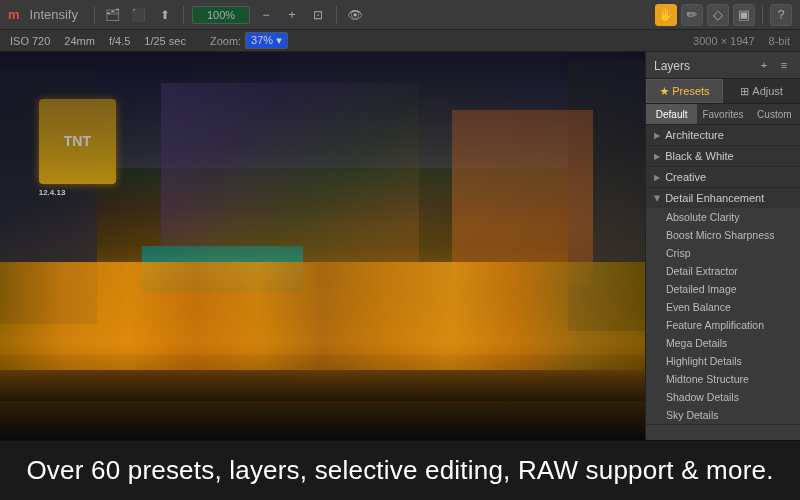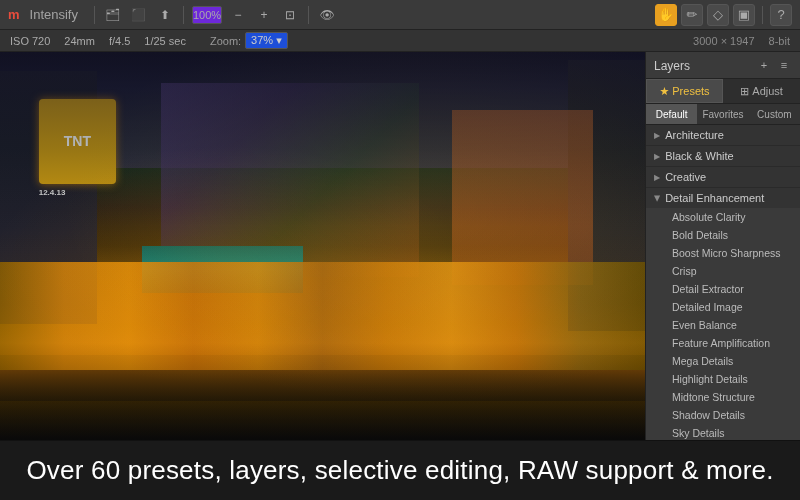--- a/index.html
+++ b/index.html
@@ -48,22 +48,22 @@
     }
     .toolbar-sep {
       width: 1px;
       height: 18px;
       background: #555;
       margin: 0 2px;
     }
     .zoom-info {
       color: #aaa;
       font-size: 11px;
-      background: #6d28d9;
-      padding: 2px 0;
+      background: #14532d;
+      padding: 2px 14px;
       border-radius: 2px;
       border: 1px solid #555;
     }
     .toolbar-spacer { flex: 1; }
     .right-icons {
       display: flex;
       align-items: center;
       gap: 4px;
     }
     .right-icon {
@@ -295,21 +295,21 @@
       cursor: pointer;
       background: #333;
       color: #ccc;
       font-size: 11px;
       gap: 5px;
     }
     .chevron { font-size: 8px; color: #888; }
     .chevron.open { transform: rotate(90deg); display: inline-block; }
 
     .preset-item {
-      padding: 3px 8px 3px 26px;
+      padding: 3px 8px 3px 20px;
       font-size: 10.5px;
       color: #bbb;
       cursor: pointer;
       white-space: nowrap;
       overflow: hidden;
       text-overflow: ellipsis;
     }
 
     
     #caption-bar {
@@ -454,21 +454,20 @@
         </div>
       </div>
 
       <div class="preset-category">
         <div class="preset-category-header">
           <span class="chevron open">▶</span>
           <span>Detail Enhancement</span>
         </div>
         <div>
           <div class="preset-item">Absolute Clarity</div>
-          <div class="preset-item">Bold Details</div>
           <div class="preset-item">Boost Micro Sharpness</div>
           <div class="preset-item">Crisp</div>
           <div class="preset-item">Detail Extractor</div>
           <div class="preset-item">Detailed Image</div>
           <div class="preset-item">Even Balance</div>
           <div class="preset-item">Feature Amplification</div>
           <div class="preset-item">Mega Details</div>
           <div class="preset-item">Highlight Details</div>
           <div class="preset-item">Midtone Structure</div>
           <div class="preset-item">Shadow Details</div>

